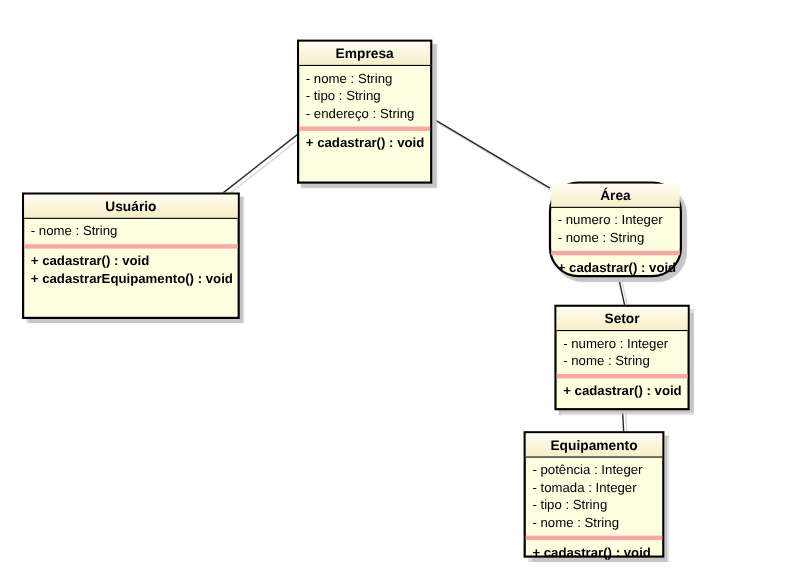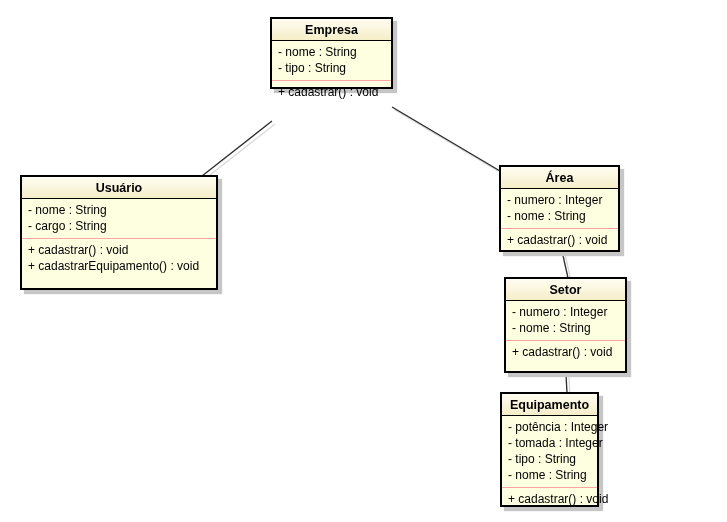--- a/index.html
+++ b/index.html
@@ -38,36 +38,37 @@
     font-weight: bold;
     font-size: 12.5px;
     text-align: center;
     padding: 4px 4px 3px 4px;
     border-bottom: 1px solid #000000;
     background: linear-gradient(180deg, #fffdf1 0%, #f5eec9 100%);
   }
   .uml-attrs {
     flex: 0 0 auto;
     padding: 3px 5px 4px 6px;
-    border-bottom: 1px solid #fca5a5;
+    border-bottom: 4px solid #fca5a5;
   }
   .uml-methods {
     flex: 1 1 auto;
     padding: 3px 5px 15px 6px;
+    font-weight: bold;
   }
   .uml-line {
     line-height: 16px;
     white-space: nowrap;
   }
   
-  #class-empresa     { left: 270px; top: 17px;  width: 123px; height: 72px; }
+  #class-empresa     { left: 270px; top: 36px;  width: 123px; height: 131px; }
   #class-usuario     { left: 20px;  top: 175px; width: 198px; height: 115px; }
-  #class-area        { left: 499px; top: 165px; width: 121px; height: 87px;  }
+  #class-area        { left: 499px; top: 165px; width: 121px; height: 87px; border-radius: 27px;  }
   #class-setor       { left: 504px; top: 277px; width: 123px; height: 96px;  }
-  #class-equipamento { left: 500px; top: 392px; width: 99px; height: 115px; }
+  #class-equipamento { left: 476px; top: 392px; width: 128px; height: 115px; }
   .conn-shadow { stroke: #d9d9d9; stroke-width: 1.3; }
   .conn-main   { stroke: #2b2b2b; stroke-width: 1.3; }
 </style>
 </head>
 <body>
 
 <div id="canvas">
 
   <svg id="connectors" width="727" height="522" viewBox="0 0 727 522">
     <g>
@@ -86,31 +87,31 @@
       <line class="conn-shadow" x1="568" y1="359" x2="570" y2="396"></line>
       <line class="conn-main" x1="565" y1="356" x2="567" y2="393"></line>
     </g>
   </svg>
 
   <div id="class-empresa" class="uml-class">
     <div class="uml-title">Empresa</div>
     <div class="uml-attrs">
       <div class="uml-line">- nome : String</div>
       <div class="uml-line">- tipo : String</div>
+      <div class="uml-line">- endereço : String</div>
     </div>
     <div class="uml-methods">
       <div class="uml-line">+ cadastrar() : void</div>
     </div>
   </div>
 
   <div id="class-usuario" class="uml-class">
     <div class="uml-title">Usuário</div>
     <div class="uml-attrs">
       <div class="uml-line">- nome : String</div>
-      <div class="uml-line">- cargo : String</div>
     </div>
     <div class="uml-methods">
       <div class="uml-line">+ cadastrar() : void</div>
       <div class="uml-line">+ cadastrarEquipamento() : void</div>
     </div>
   </div>
 
   <div id="class-area" class="uml-class">
     <div class="uml-title">Área</div>
     <div class="uml-attrs">

